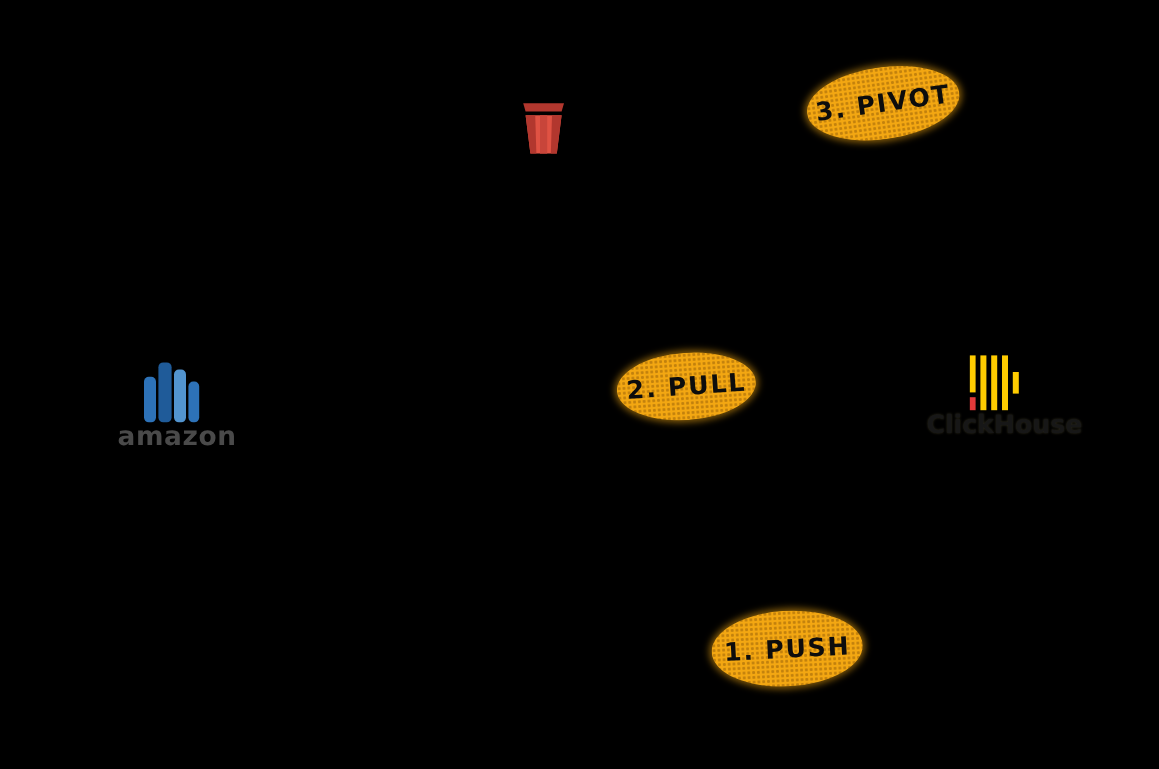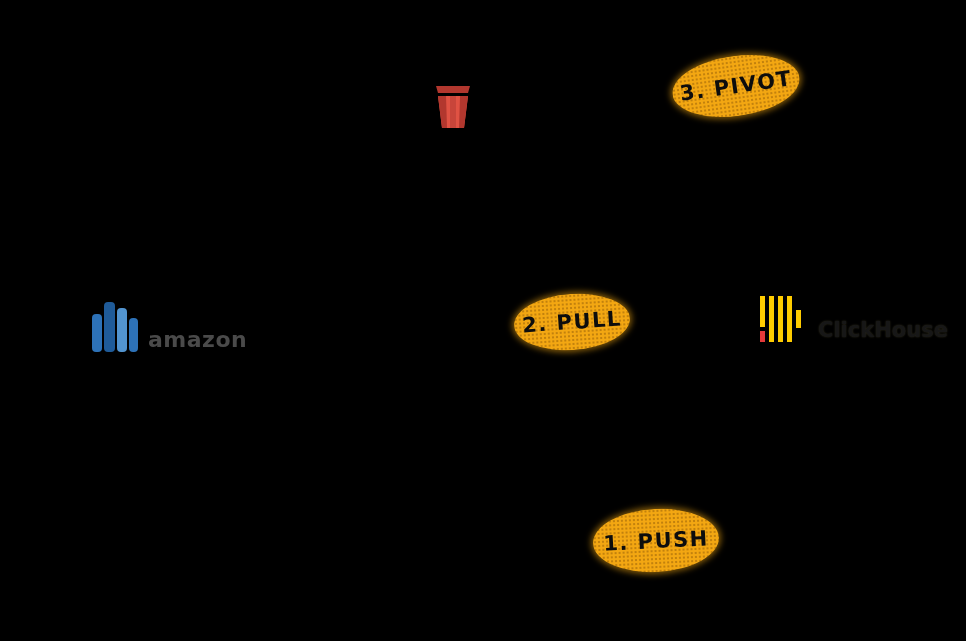--- a/index.html
+++ b/index.html
@@ -11,21 +11,22 @@
   .canvas {
     position: relative;
     width: 966px;
     height: 641px;
     background: #000000;
     overflow: hidden;
   }
   .node {
     position: absolute;
     display: flex;
-    align-items: flex-end;
+    align-items: center;
+    flex-direction: column;
   }
   
   .step-ellipse {
     position: absolute;
     display: flex;
     align-items: center;
     justify-content: center;
     border-radius: 50%;
     background-color: #F3A712;
     background-image: radial-gradient(rgba(80,40,0,0.30) 1px, rgba(0,0,0,0) 1.5px);

